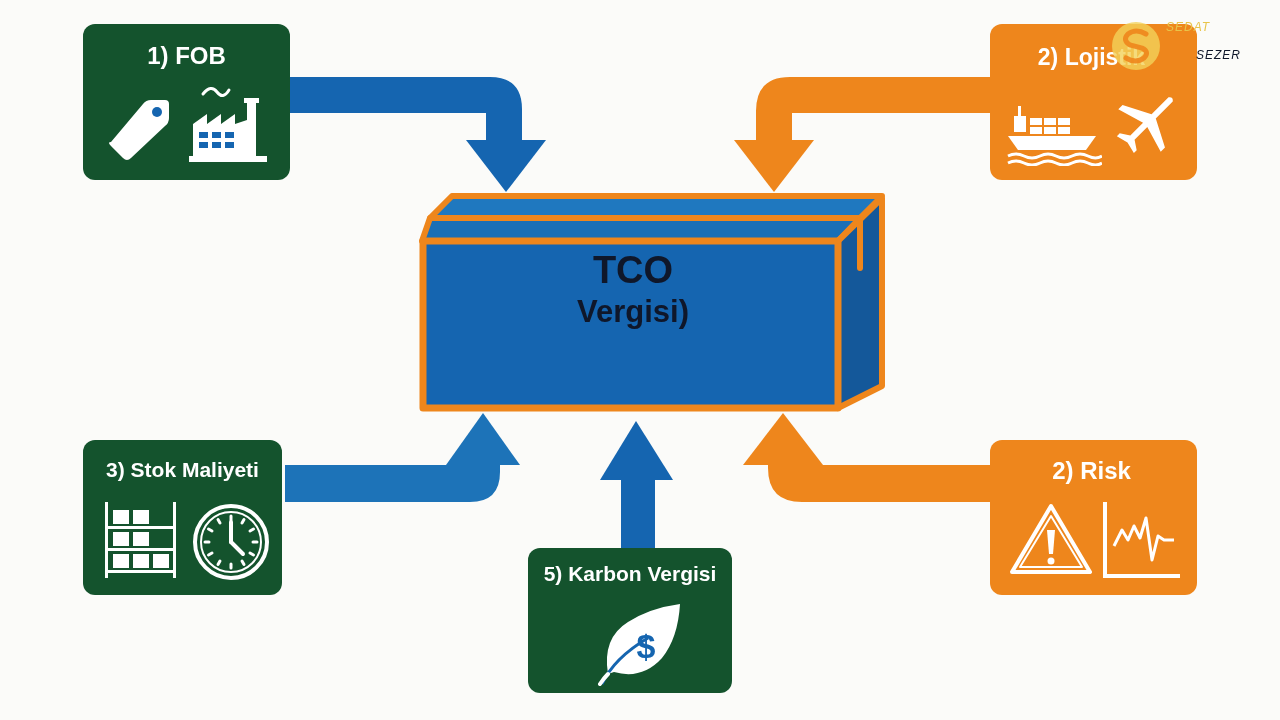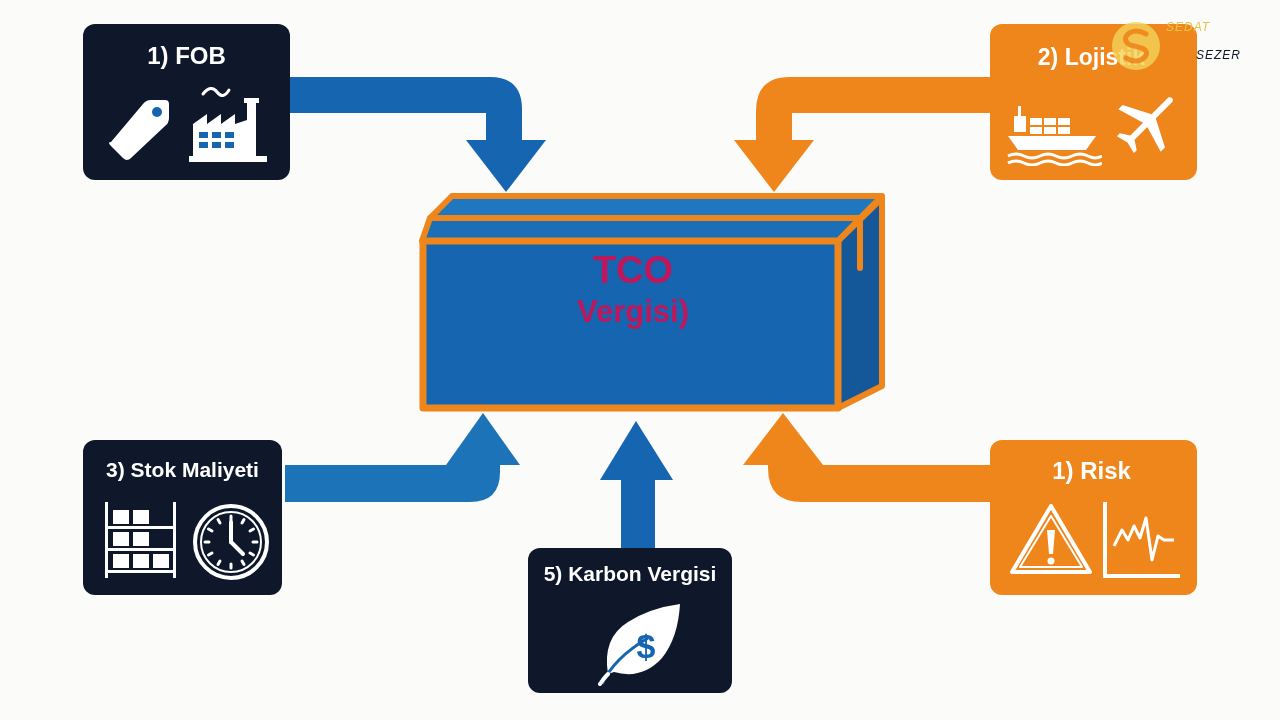--- a/index.html
+++ b/index.html
@@ -6,30 +6,30 @@
   body {
     width:1280px; height:720px; overflow:hidden; position:relative;
     background:#fbfbf9;
     font-family:"Liberation Sans", "DejaVu Sans", sans-serif;
   }
   .layer { position:absolute; left:0; top:0; width:1280px; height:720px; }
   .card {
     position:absolute; border-radius:12px; color:#fff;
     box-sizing:border-box;
   }
-  .card.blue { background:#0f172a; }
+  .card.blue { background:#14532d; }
   .card.orange { background:#ee861c; }
   .card-title {
     position:absolute; left:0; right:0; text-align:center;
     font-weight:bold; color:#fff; white-space:nowrap;
   }
   .icon { position:absolute; }
   .tco-text {
     position:absolute; left:430px; top:248px; width:406px;
-    text-align:center; color:#be185d; font-weight:bold;
+    text-align:center; color:#0f172a; font-weight:bold;
   }
   .tco-title { font-size:38px; line-height:44px; display:block; }
   .tco-sub { font-size:31px; line-height:40px; display:block; }
   .watermark {
     position:absolute; left:1108px; top:18px; width:170px; height:80px;
   }
   .wm-text {
     position:absolute; font-family:Liberation Sans, sans-serif; font-style:italic;
     font-size:12px; letter-spacing:1px;
   }
@@ -158,21 +158,21 @@
         <line x1="17.5" y1="53" x2="21" y2="51"></line>
       <line x1="17.5" y1="27" x2="21" y2="29"></line>
         <line x1="27" y1="17.5" x2="29" y2="21"></line>
       <line x1="40" y1="40" x2="40" y2="20" stroke-width="4"></line>
       <line x1="40" y1="40" x2="52" y2="52" stroke-width="4"></line>
     </g>
   </svg>
 </div>
 
 <div class="card orange" style="left:990px; top:440px; width:207px; height:155px;">
-  <div class="card-title" style="top:17px; font-size:24px; left:-4px;">1) Risk</div>
+  <div class="card-title" style="top:17px; font-size:24px; left:-4px;">2) Risk</div>
   <svg class="icon" style="left:18px; top:62px;" width="86" height="76" viewBox="0 0 86 76">
     <path d="M43,4 L82,70 L4,70 Z" fill="none" stroke="#fff" stroke-width="4" stroke-linejoin="round"></path>
     <path d="M43,14 L74,65 L12,65 Z" fill="none" stroke="#fff" stroke-width="2" stroke-linejoin="round"></path>
     <path d="M39,28 L47,28 L45,52 L41,52 Z" fill="#fff"></path>
     <circle cx="43" cy="59" r="3.5" fill="#fff"></circle>
   </svg>
   <svg class="icon" style="left:112px; top:60px;" width="80" height="80" viewBox="0 0 80 80">
     <polyline points="3,2 3,76 78,76" fill="none" stroke="#fff" stroke-width="4"></polyline>
     <polyline points="12,46 20,30 26,40 32,26 38,38 44,18 50,60 56,36 62,40 72,40" fill="none" stroke="#fff" stroke-width="3" stroke-linejoin="round"></polyline>
   </svg>

